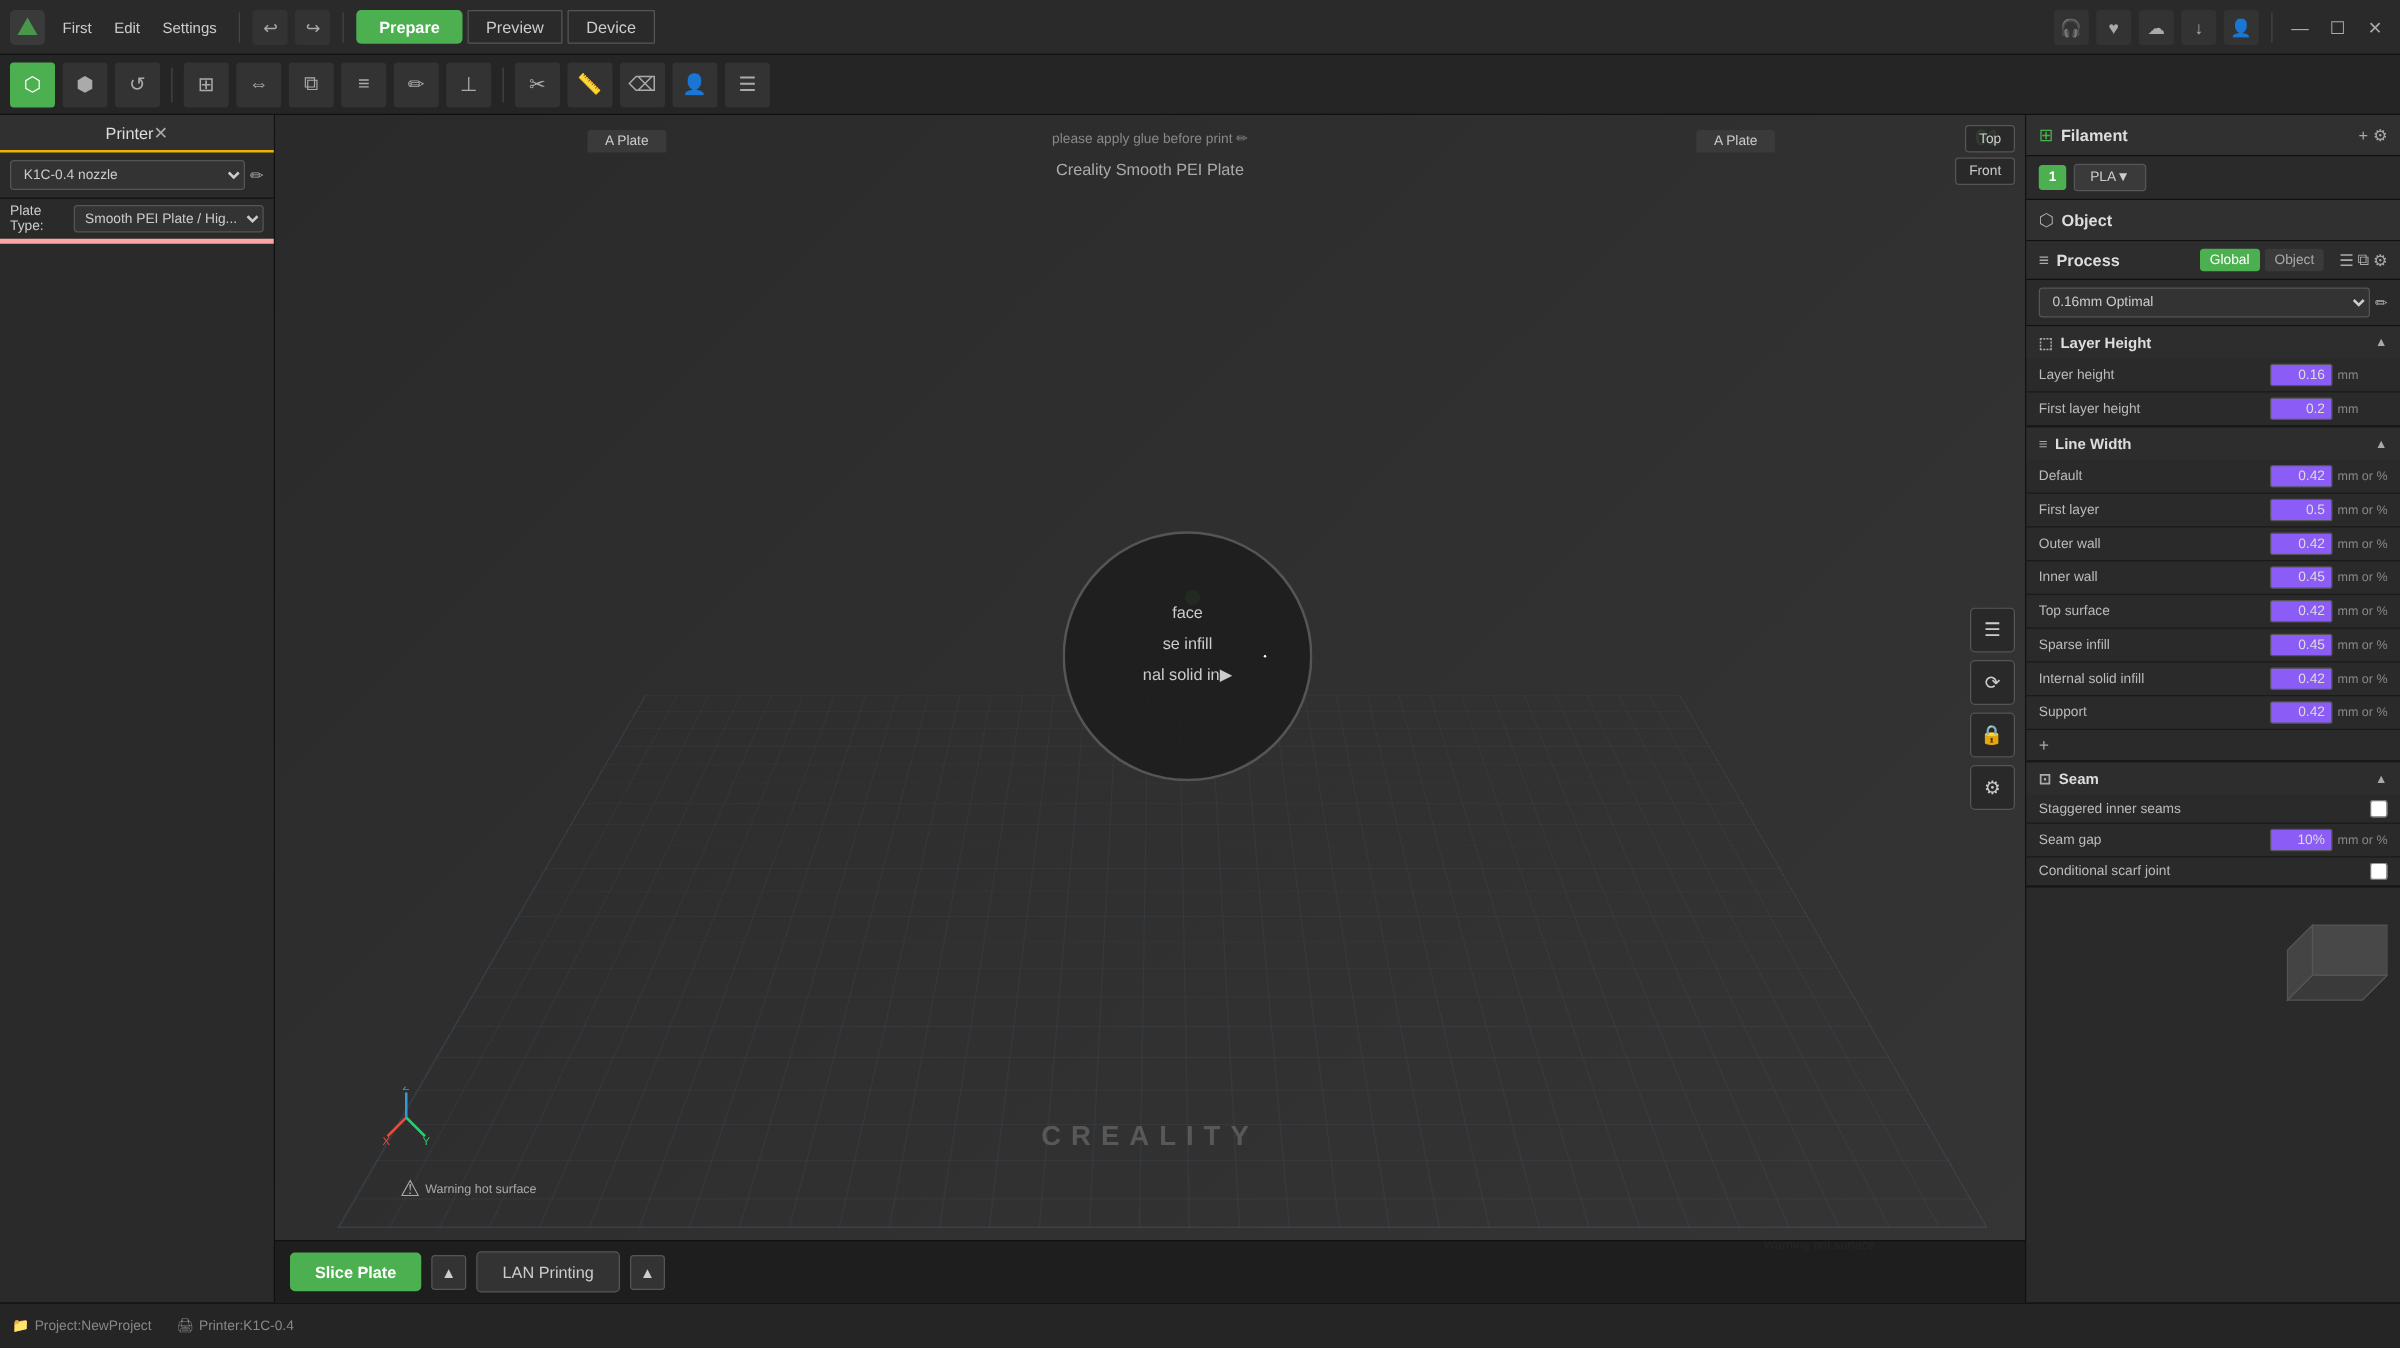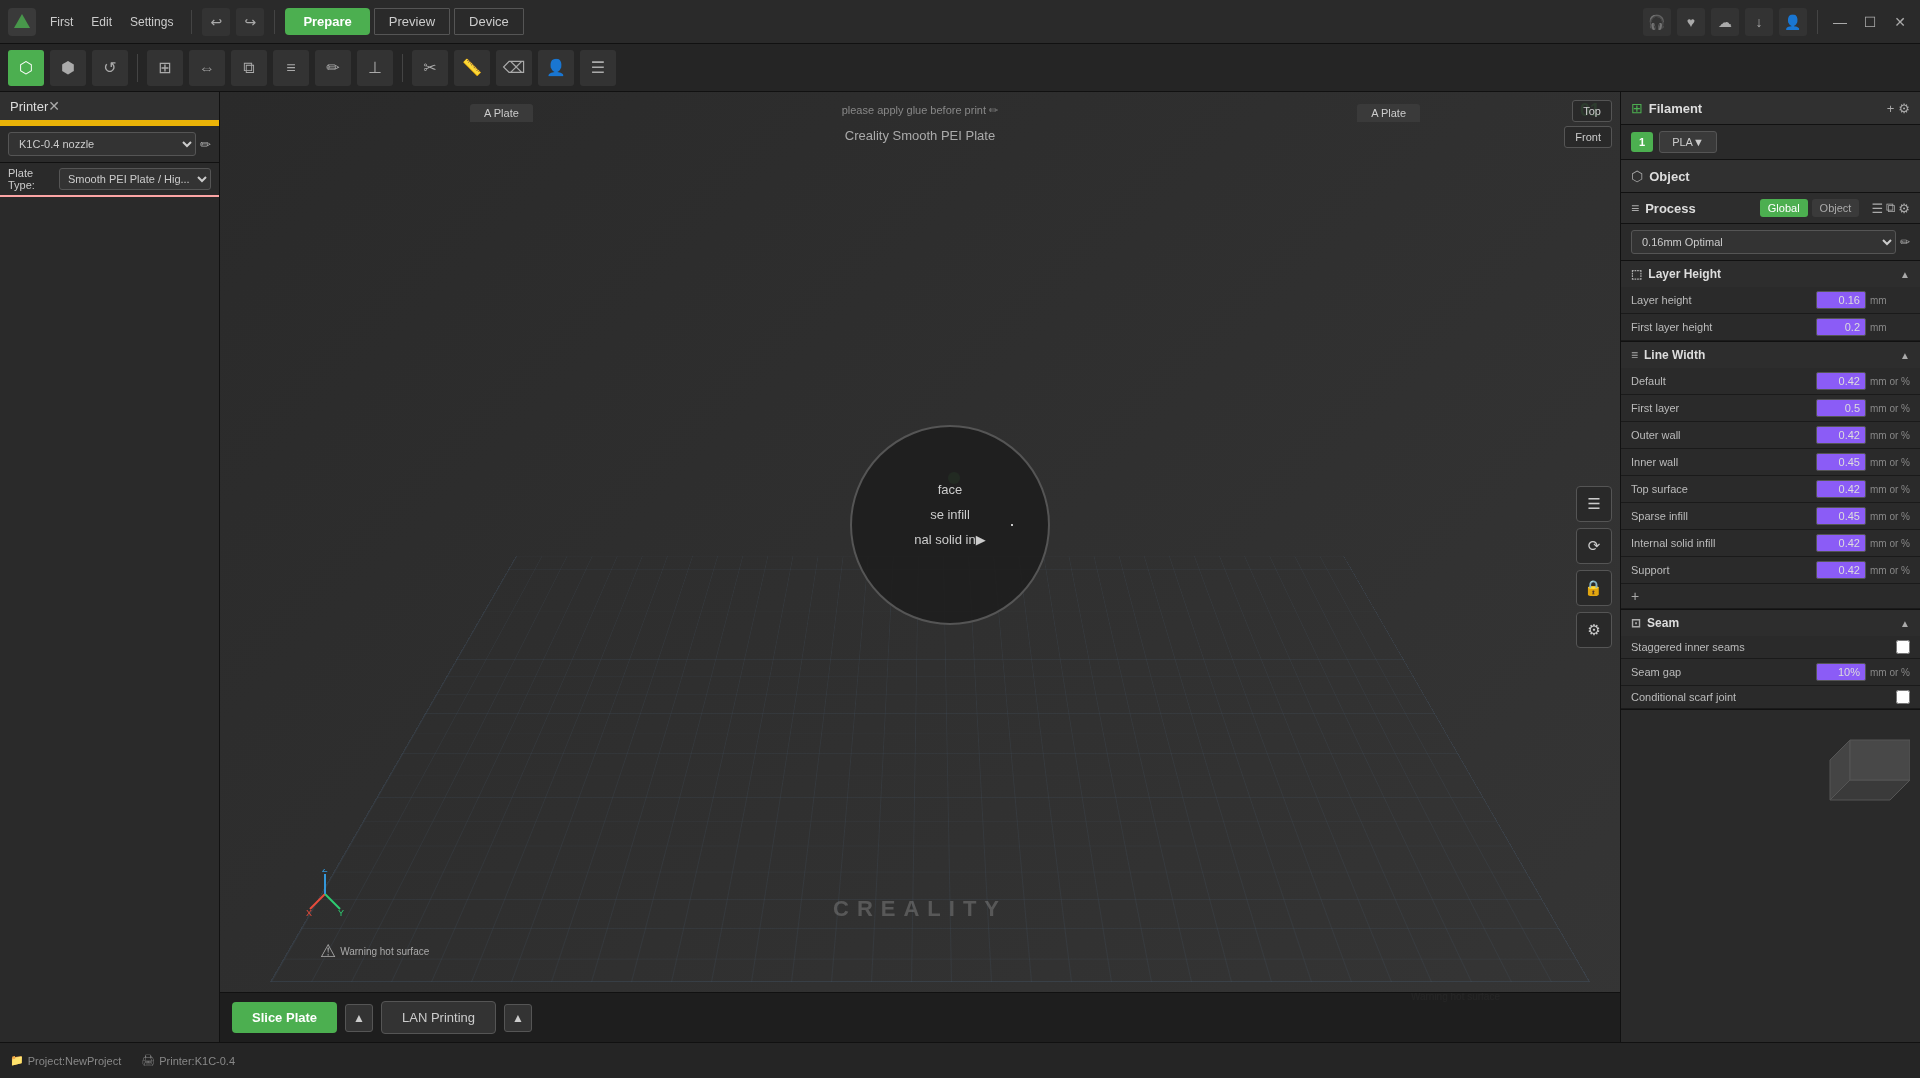--- a/index.html
+++ b/index.html
@@ -116,43 +116,43 @@
       width: 220px;
       background: #2a2a2a;
       border-right: 1px solid #111;
       display: flex;
       flex-direction: column;
       flex-shrink: 0;
     }
     .panel-header {
       display: flex;
       align-items: center;
-      justify-content: flex-start;
+      justify-content: center;
       padding: 6px 10px;
       background: #303030;
-      border-bottom: 6px solid #eab308;
+      border-bottom: 2px solid #eab308;
     }
     .panel-title { font-size: 13px; color: #ddd; }
     .panel-close { background: none; border: none; color: #aaa; cursor: pointer; font-size: 14px; }
     .printer-select-row {
       display: flex; align-items: center; gap: 4px;
       padding: 6px 8px;
       border-bottom: 1px solid #111;
     }
     .printer-select {
       flex: 1;
       background: #333; border: 1px solid #555;
       color: #ccc; padding: 4px 6px;
       border-radius: 3px; font-size: 11px;
     }
     .edit-btn { background: none; border: none; color: #aaa; cursor: pointer; font-size: 13px; }
     .plate-type-row {
       display: flex; align-items: center; gap: 22px;
       padding: 4px 8px;
-      border-bottom: 2px solid #fca5a5;
+      border-bottom: 4px solid #fca5a5;
       font-size: 11px;
     }
     .plate-type-row select {
       flex: 1;
       background: #333; border: 1px solid #555;
       color: #ccc; padding: 3px 4px;
       border-radius: 3px; font-size: 11px;
     }
 
     

